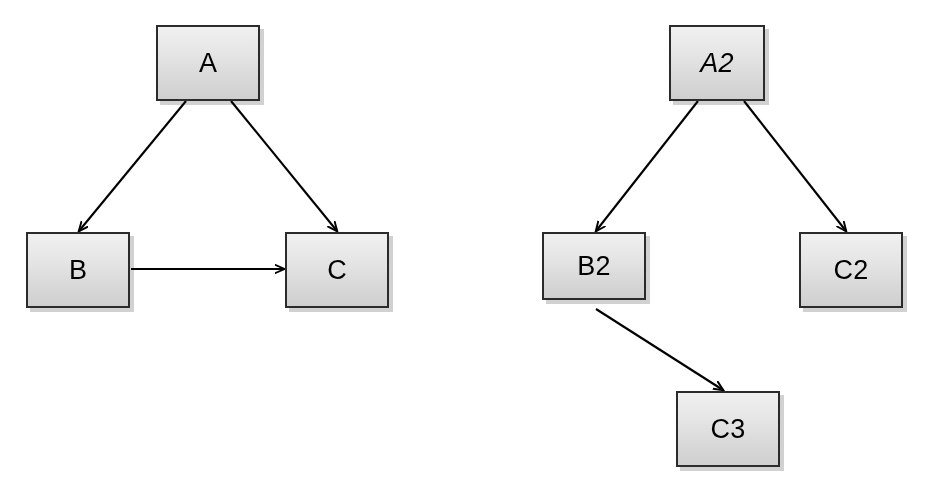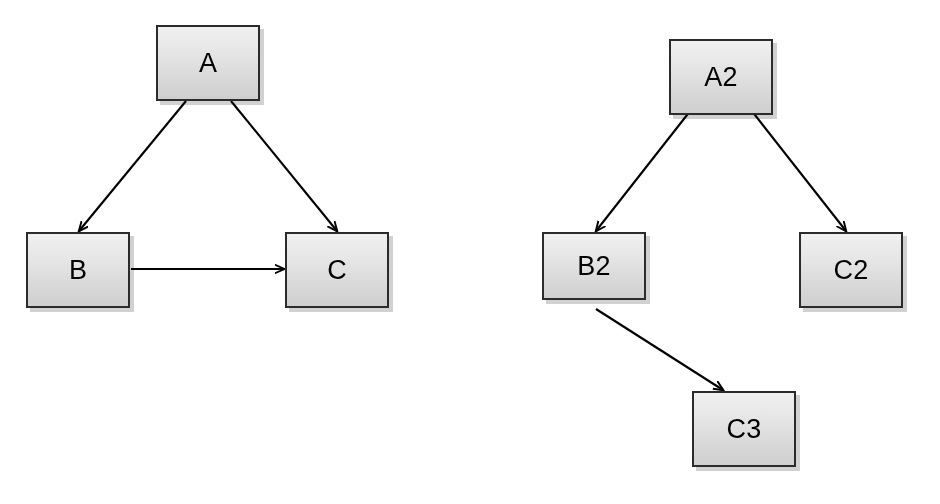--- a/index.html
+++ b/index.html
@@ -70,27 +70,27 @@
   <div id="nodes-group">
       <div class="node" style="left: 156px; top: 25px; width: 104px; height: 76px;">
         <span class="node-label">A</span>
       </div>
       <div class="node" style="left: 26px; top: 232px; width: 104px; height: 76px;">
         <span class="node-label">B</span>
       </div>
       <div class="node" style="left: 285px; top: 232px; width: 104px; height: 76px;">
         <span class="node-label">C</span>
       </div>
-      <div class="node" style="left: 669px; top: 39px; width: 104px; height: 76px;">
+      <div class="node" style="left: 669px; top: 25px; width: 96px; height: 76px; font-style: italic;">
         <span class="node-label">A2</span>
       </div>
       <div class="node" style="left: 542px; top: 232px; width: 104px; height: 68px;">
         <span class="node-label">B2</span>
       </div>
       <div class="node" style="left: 799px; top: 232px; width: 104px; height: 76px;">
         <span class="node-label">C2</span>
       </div>
-      <div class="node" style="left: 676px; top: 391px; width: 104px; height: 76px; margin-left: 16px;">
+      <div class="node" style="left: 676px; top: 391px; width: 104px; height: 76px;">
         <span class="node-label">C3</span>
       </div>
     </div>
 
 </div>
 
 </body></html>

